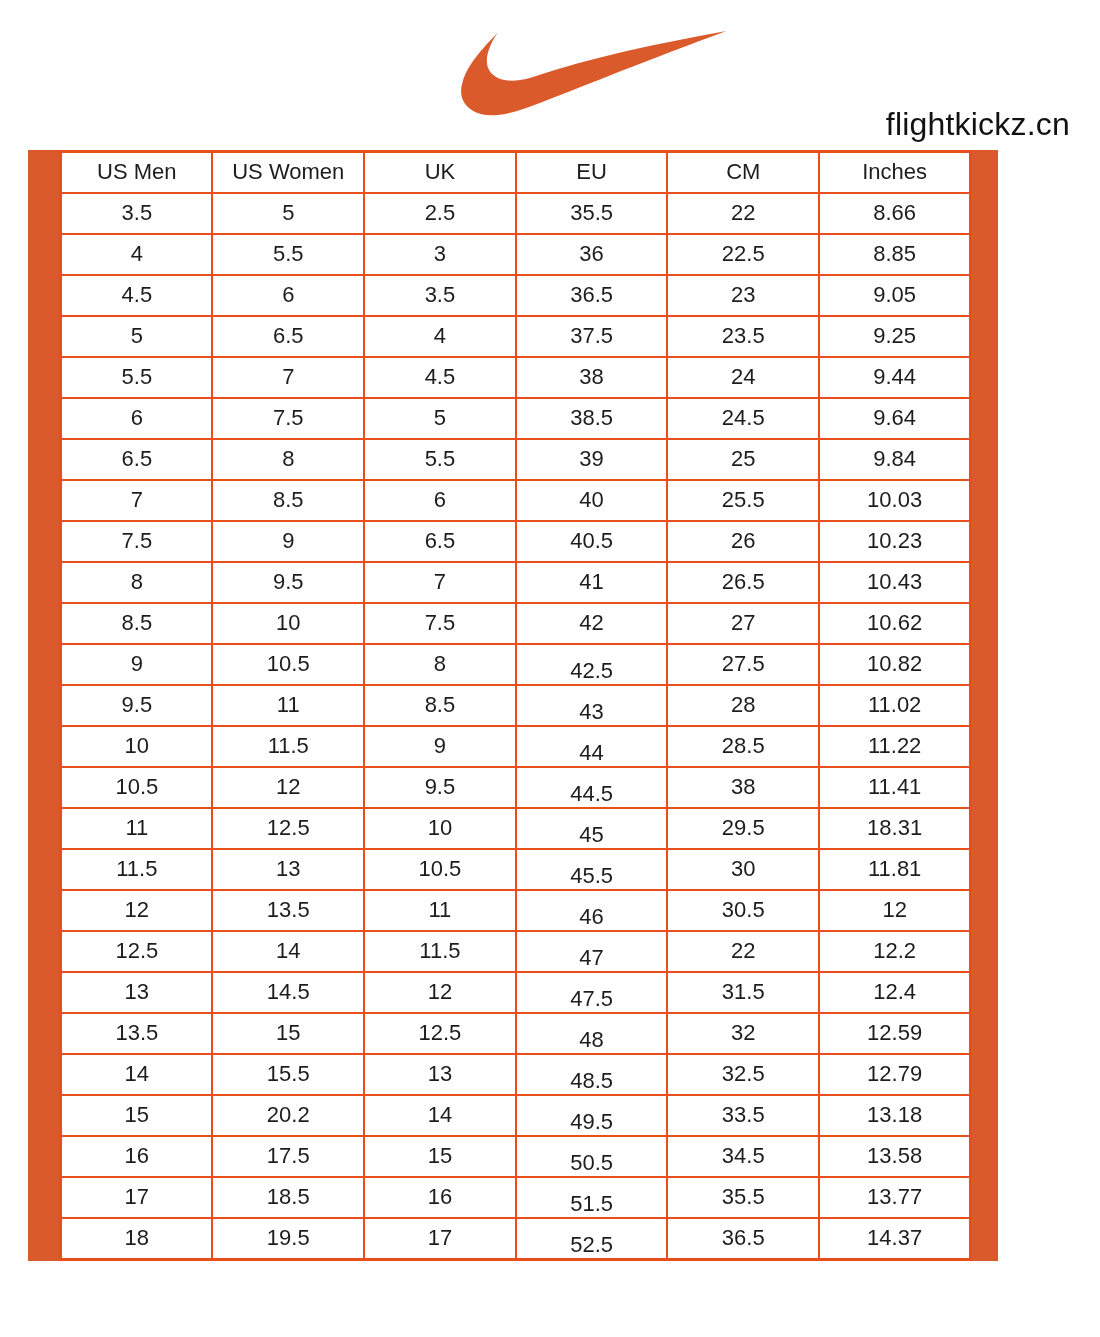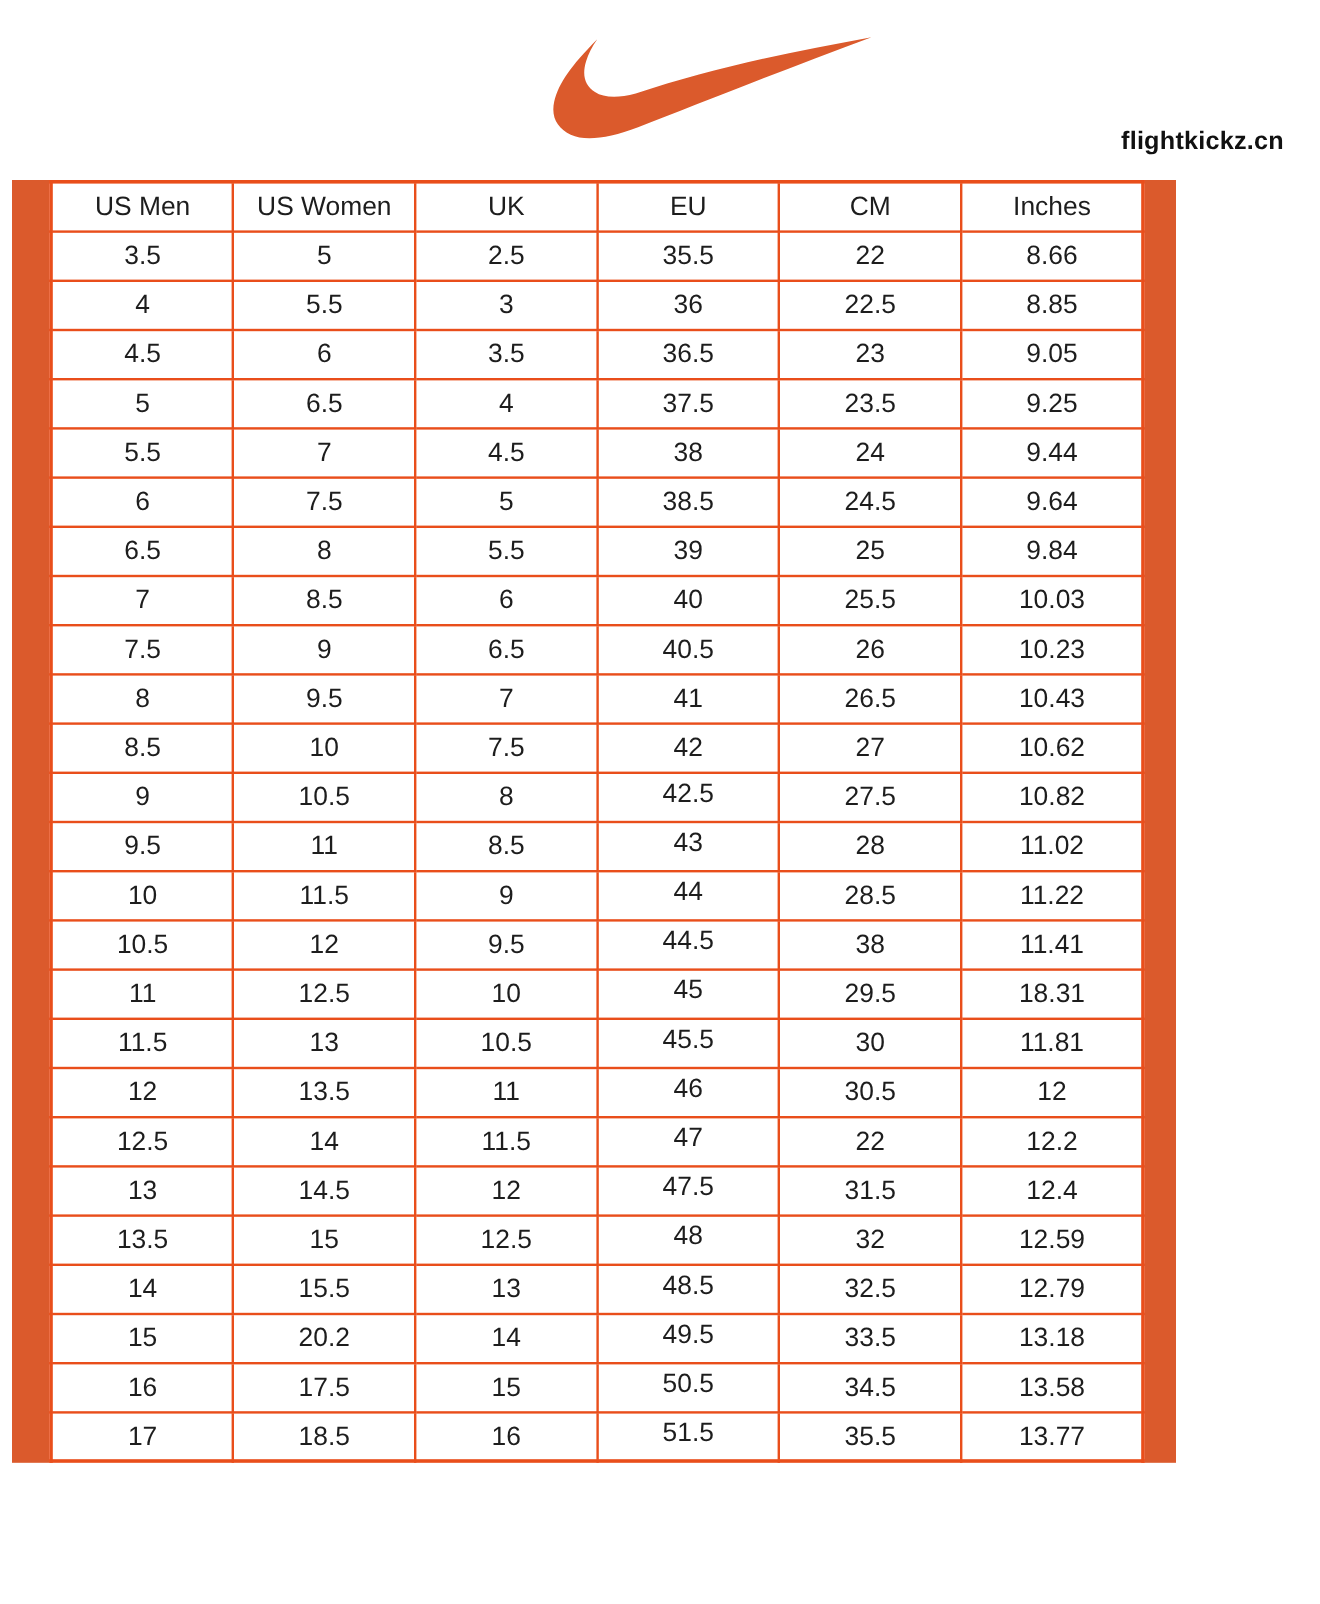--- a/index.html
+++ b/index.html
@@ -18,28 +18,28 @@
   .page { position: relative; width: 1100px; height: 1337px; background:#fff; }
 
   
   .brand-header { position: relative; height: 150px; }
   .swoosh {
     position: absolute; left: 455px; top: 26px;
     width: 274px; height: 92px; display: block;
   }
   .site-name {
     position: absolute; right: 30px; top: 106px;
-    font-size: 21px; font-weight: 700; letter-spacing: 0.2px;
+    font-size: 32px; font-weight: 400; letter-spacing: 0.2px;
     color: #111;
   }
 
   
   .band {
     display: flex; align-items: stretch;
-    margin-left: 10px; width: 970px;
+    margin-left: 28px; width: 970px;
   }
   .accent-bar { background: var(--accent); }
   .accent-bar.left  { width: 34px; }
   .accent-bar.right { width: 28px; }
 
   table.size-chart {
     border-collapse: collapse;
     table-layout: fixed;
     width: 992px;
     background: #fff;
@@ -51,21 +51,21 @@
     vertical-align: middle;
     height: 41px;
     padding: 0;
     font-size: 22px;
     font-weight: 400;
     color: var(--ink);
     white-space: nowrap;
   }
   .size-chart td.raised {
     vertical-align: top;
-    padding-top: 3px;
+    padding-top: 13px;
   }
 </style>
 </head>
 <body>
 
 <div class="page">
 
   <div class="brand-header">
     <svg class="swoosh" viewBox="0 0 100 37" preserveAspectRatio="none" aria-hidden="true">
       <path fill="var(--accent)" d="
@@ -292,18 +292,26 @@
             <td>13.58</td>
           </tr>
           <tr>
             <td>17</td>
             <td>18.5</td>
             <td>16</td>
             <td class="raised">51.5</td>
             <td>35.5</td>
             <td>13.77</td>
           </tr>
+          <tr>
+            <td>18</td>
+            <td>19.5</td>
+            <td>17</td>
+            <td class="raised">52.5</td>
+            <td>36.5</td>
+            <td>14.37</td>
+          </tr>
         </tbody>
     </table>
     <div class="accent-bar right"></div>
   </div>
 
 </div>
 
 </body></html>

